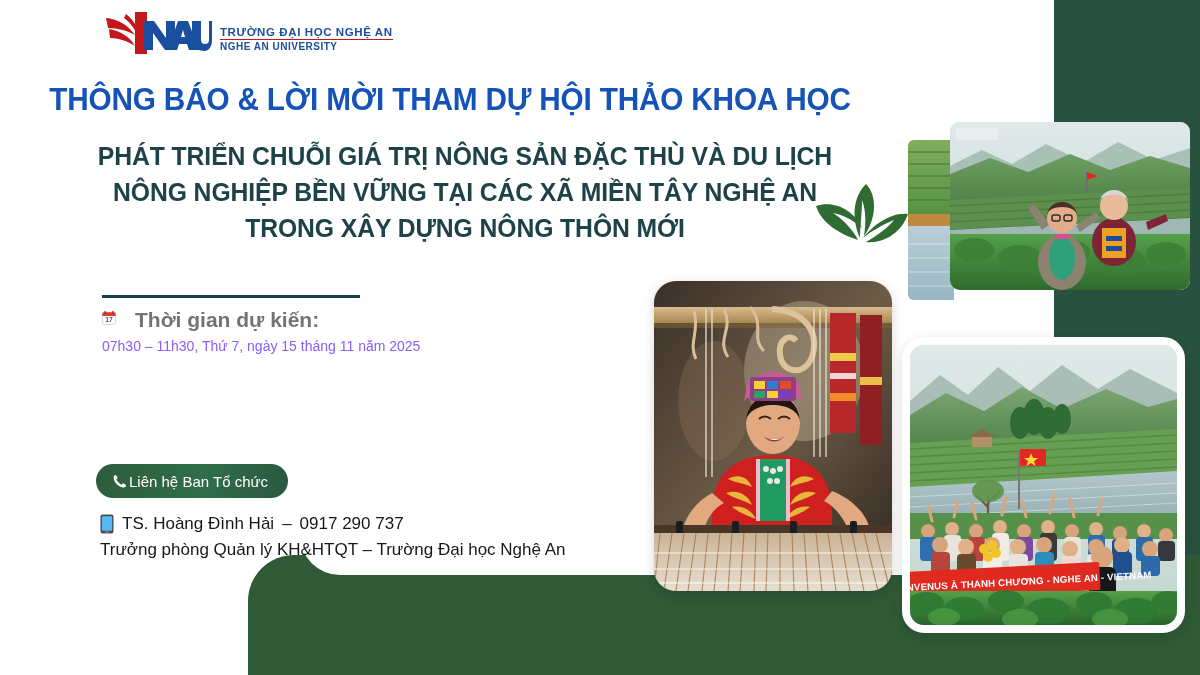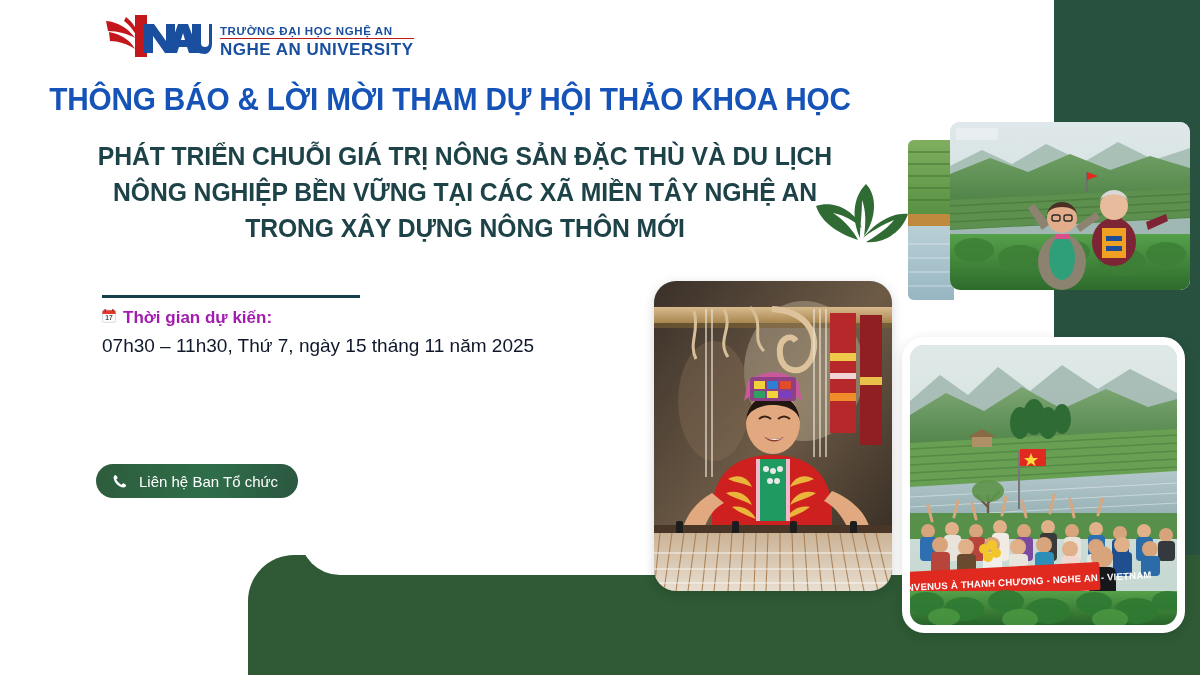--- a/index.html
+++ b/index.html
@@ -28,56 +28,56 @@
   .leaf-orn{position:absolute;left:800px;top:168px;width:110px;height:110px;}
 
   
   .logo-wrap{position:absolute;left:104px;top:12px;display:flex;align-items:center;gap:8px;}
   .logo-mark{width:108px;height:42px;position:relative;}
   .logo-text{display:flex;flex-direction:column;line-height:1.08;margin-top:13px;}
   .logo-text .l1{
     font-size:11.5px;font-weight:bold;color:#1a4fa0;letter-spacing:.6px;
     border-bottom:1.6px solid #c01a14;padding-bottom:1px;
   }
-  .logo-text .l2{font-size:17px;font-weight:bold;color:#1a4fa0;letter-spacing:.5px;padding-top:2px;}
+  .logo-text .l2{font-size:10px;font-weight:bold;color:#1a4fa0;letter-spacing:.5px;padding-top:2px;}
 
   
   .title-main{
     position:absolute;left:0;top:82px;width:900px;text-align:center;
     font-size:31px;font-weight:bold;color:#1553b8;
     letter-spacing:-0.2px;transform:scaleX(.96);transform-origin:center;
     white-space:nowrap;
   }
   .title-sub{
     position:absolute;left:70px;top:138px;width:790px;text-align:center;
     font-size:25.5px;font-weight:bold;color:#1d4248;line-height:1.42;
     letter-spacing:-0.1px;transform:scaleX(.97);transform-origin:center;
   }
   .title-sub span{display:block;white-space:nowrap;}
 
   
   .divider{position:absolute;left:102px;top:295px;width:258px;height:3px;background:#14404a;}
 
   .detail-block{position:absolute;left:102px;top:308px;width:560px;color:#15181a;}
   .dl-row{display:flex;align-items:center;gap:7px;}
-  .dl-label{font-size:17px;font-weight:bold;color:#a21caf;}
-  .dl-value{font-size:19px;color:#0f172a;margin-top:4px;line-height:1.45;}
+  .dl-label{font-size:21px;font-weight:bold;color:#737373;margin-left:12px;}
+  .dl-value{font-size:14px;color:#8b5cf6;margin-top:4px;line-height:1.45;}
   .dl-value.indent{padding-left:4px;}
   .gap-lg{height:22px;}
 
   
   .icn{display:inline-block;vertical-align:middle;flex:0 0 auto;}
   .cal-icn{width:14px;height:18px;}
   .pin-icn{width:13px;height:19px;}
   .phone-icn{width:14px;height:20px;}
 
   
   .contact-pill{
     position:absolute;left:96px;top:464px;height:34px;
-    display:flex;align-items:center;gap:12px;
+    display:flex;align-items:center;gap:2px;
     padding:0 20px 0 17px;border-radius:18px;
     background:linear-gradient(100deg,#2d5c3b 0%,#2f6e4a 55%,#2b5740 100%);
     color:#ffffff;font-size:15px;
   }
   .pill-phone{width:14px;height:14px;}
 
   .contact-info{position:absolute;left:100px;top:514px;width:560px;}
   .ci-row1{display:flex;align-items:center;gap:8px;font-size:17px;color:#15181a;}
   .ci-row2{font-size:17px;color:#15181a;margin-top:6px;}
 
@@ -166,20 +166,35 @@
 
   <div class="contact-pill">
     <span class="pill-phone">
       <svg viewBox="0 0 14 14" xmlns="http://www.w3.org/2000/svg">
         <path d="M2.6 0.9 C1.8 0.9 0.6 2 0.6 3.2 C0.6 8.1 5.9 13.4 10.8 13.4 C12 13.4 13.1 12.2 13.1 11.4 C13.1 10.9 10.6 9.3 10.1 9.3 C9.7 9.3 8.9 10.7 8.4 10.7 C7.6 10.7 3.3 6.4 3.3 5.6 C3.3 5.1 4.7 4.3 4.7 3.9 C4.7 3.4 3.1 0.9 2.6 0.9 Z" fill="#ffffff"></path>
       </svg>
     </span>
     <span>Liên hệ Ban Tổ chức</span>
   </div>
 
+  <div class="contact-info">
+    <div class="ci-row1">
+      <span class="icn phone-icn">
+        <svg viewBox="0 0 14 20" xmlns="http://www.w3.org/2000/svg">
+          <rect x="0.5" y="0.5" width="13" height="19" rx="2" fill="#4a4f55"></rect>
+          <rect x="1.9" y="2.2" width="10.2" height="14.6" rx="1" fill="#55b9f3"></rect>
+          <rect x="5.2" y="17.4" width="3.6" height="1.2" rx=".6" fill="#9aa1a8"></rect>
+        </svg>
+      </span>
+      <span>TS. Hoàng Đình Hải</span>
+      <span>–</span>
+      <span>0917 290 737</span>
+    </div>
+    <div class="ci-row2">Trưởng phòng Quản lý KH&amp;HTQT – Trường Đại học Nghệ An</div>
+  </div>
 
   <div class="photo photo-strip">
     <svg viewBox="0 0 46 160" preserveAspectRatio="none" xmlns="http://www.w3.org/2000/svg">
       <defs>
         <linearGradient id="stripSky" x1="0" y1="0" x2="0" y2="1">
           <stop offset="0" stop-color="#7fae5e"></stop>
             <stop offset="1" stop-color="#4f8a3c"></stop>
         </linearGradient>
         <linearGradient id="stripWater" x1="0" y1="0" x2="0" y2="1">
           <stop offset="0" stop-color="#b9cfd6"></stop>

